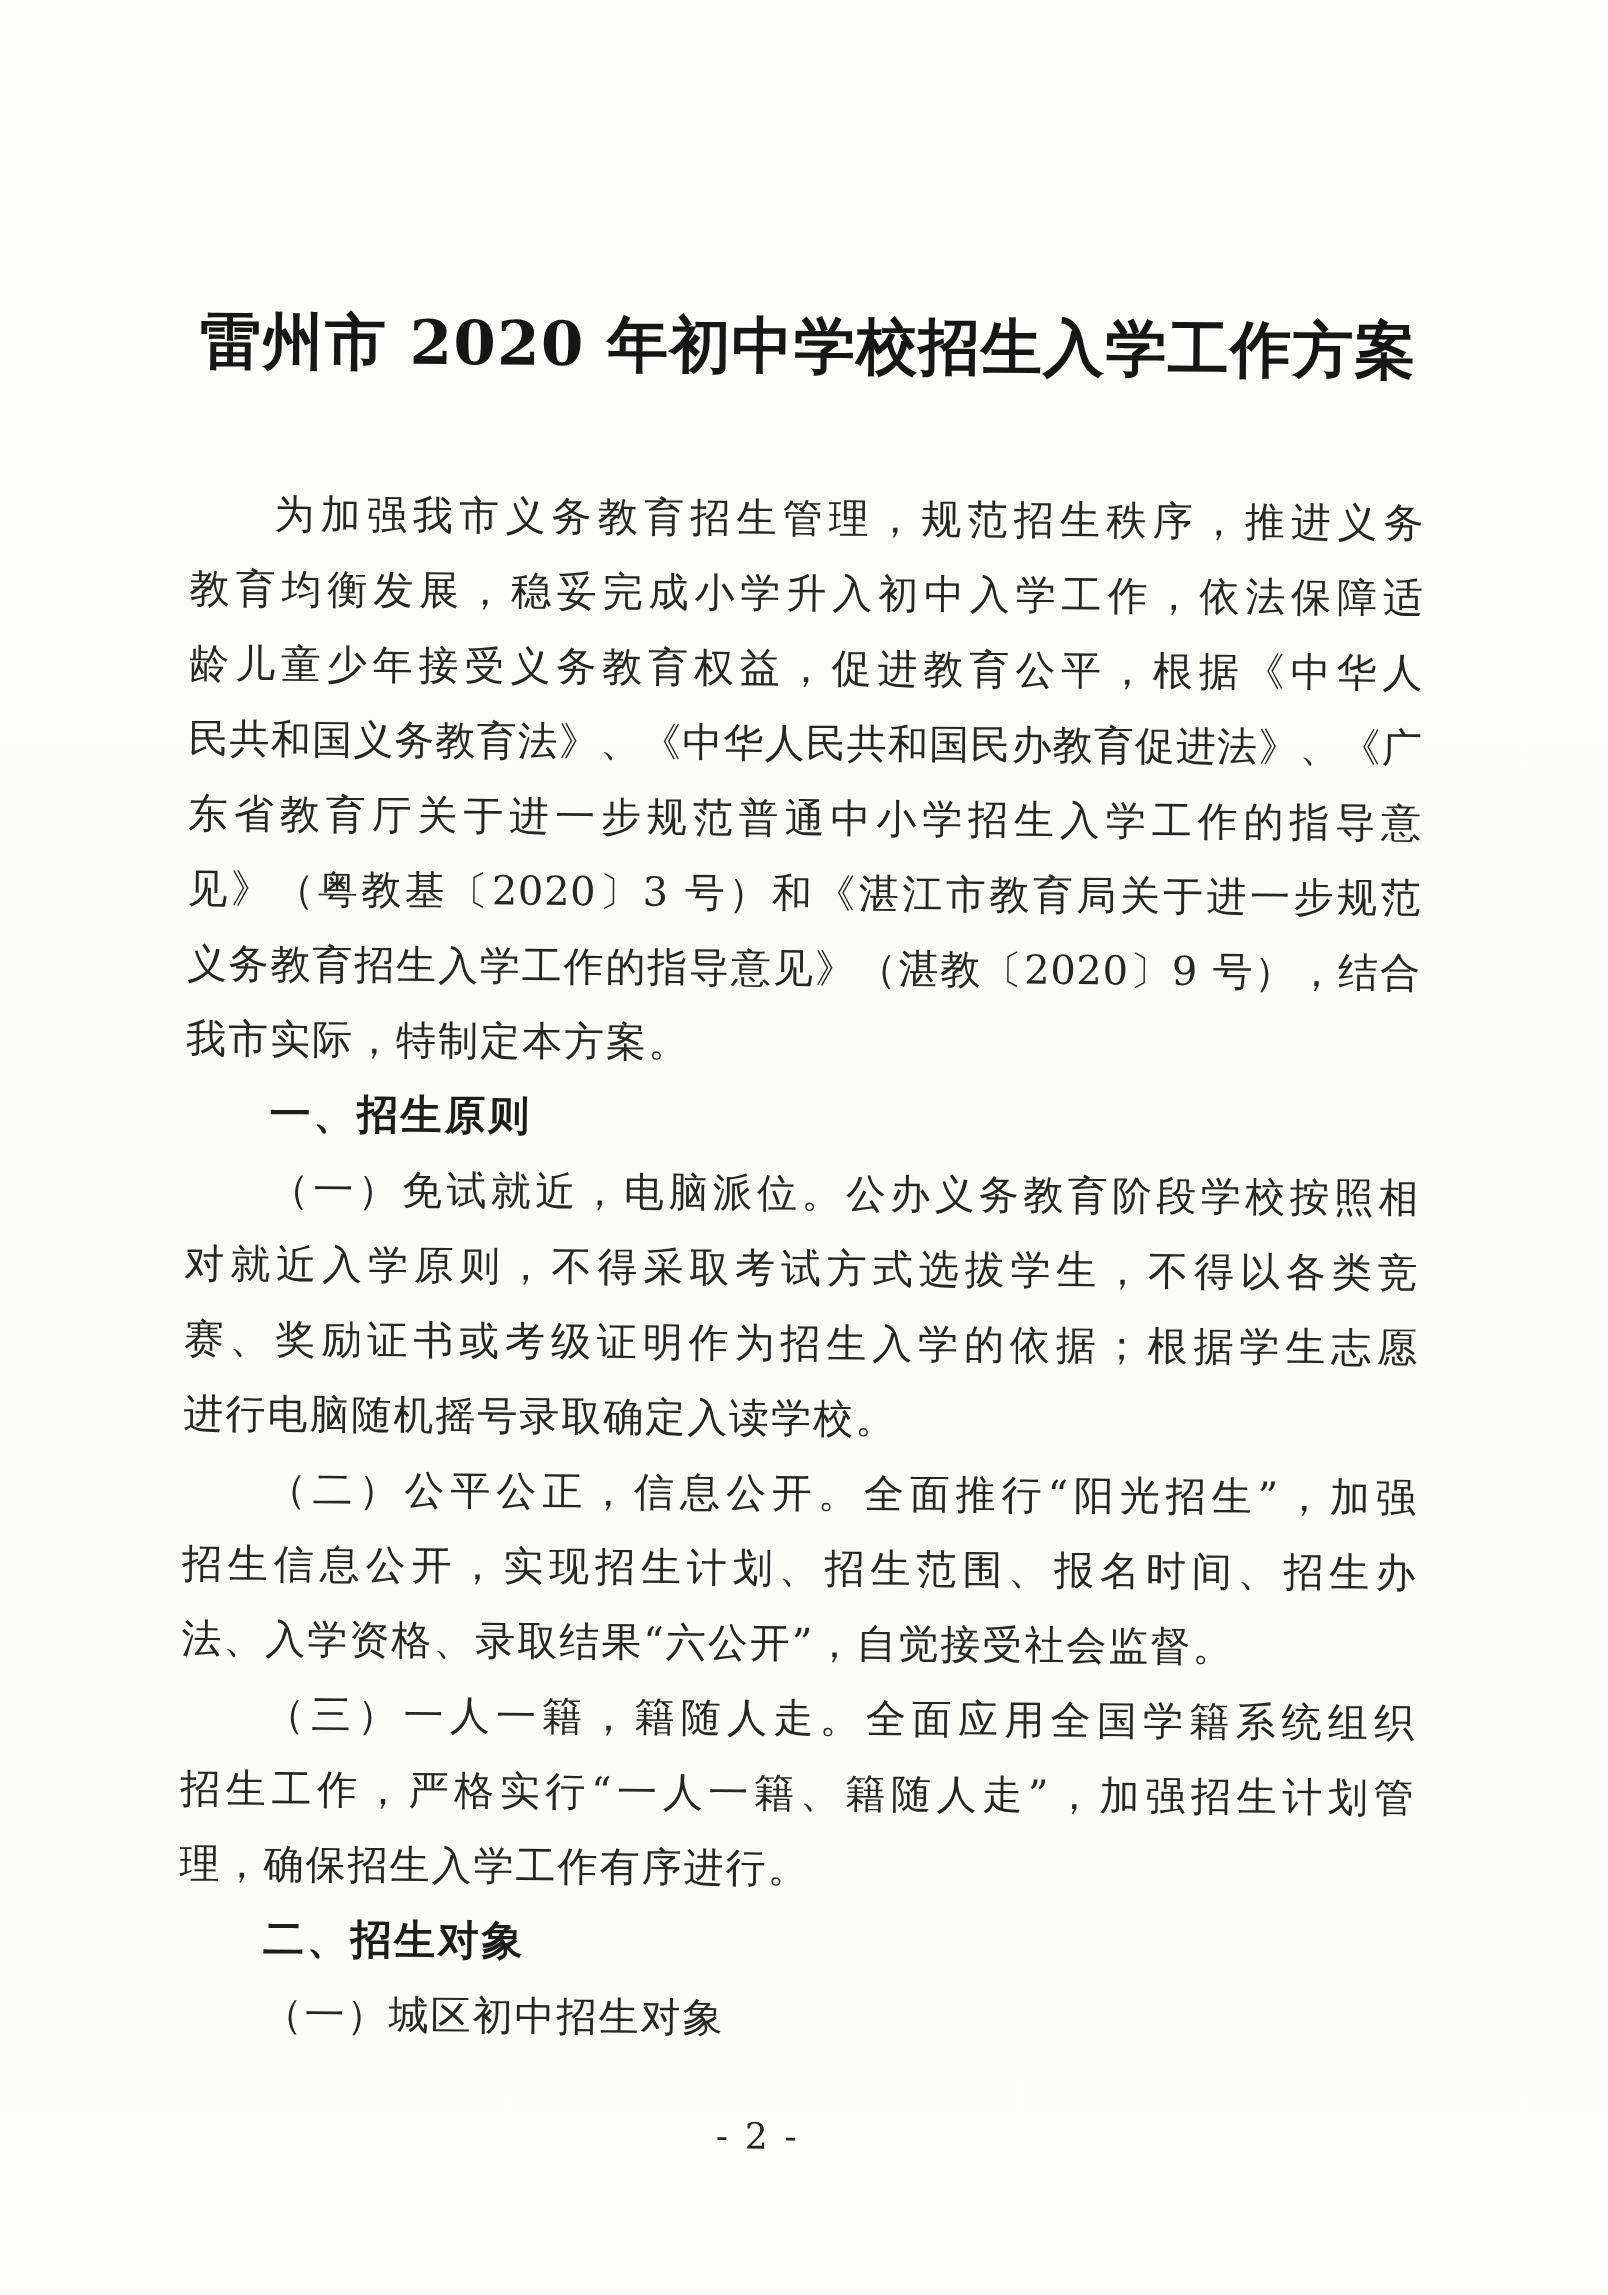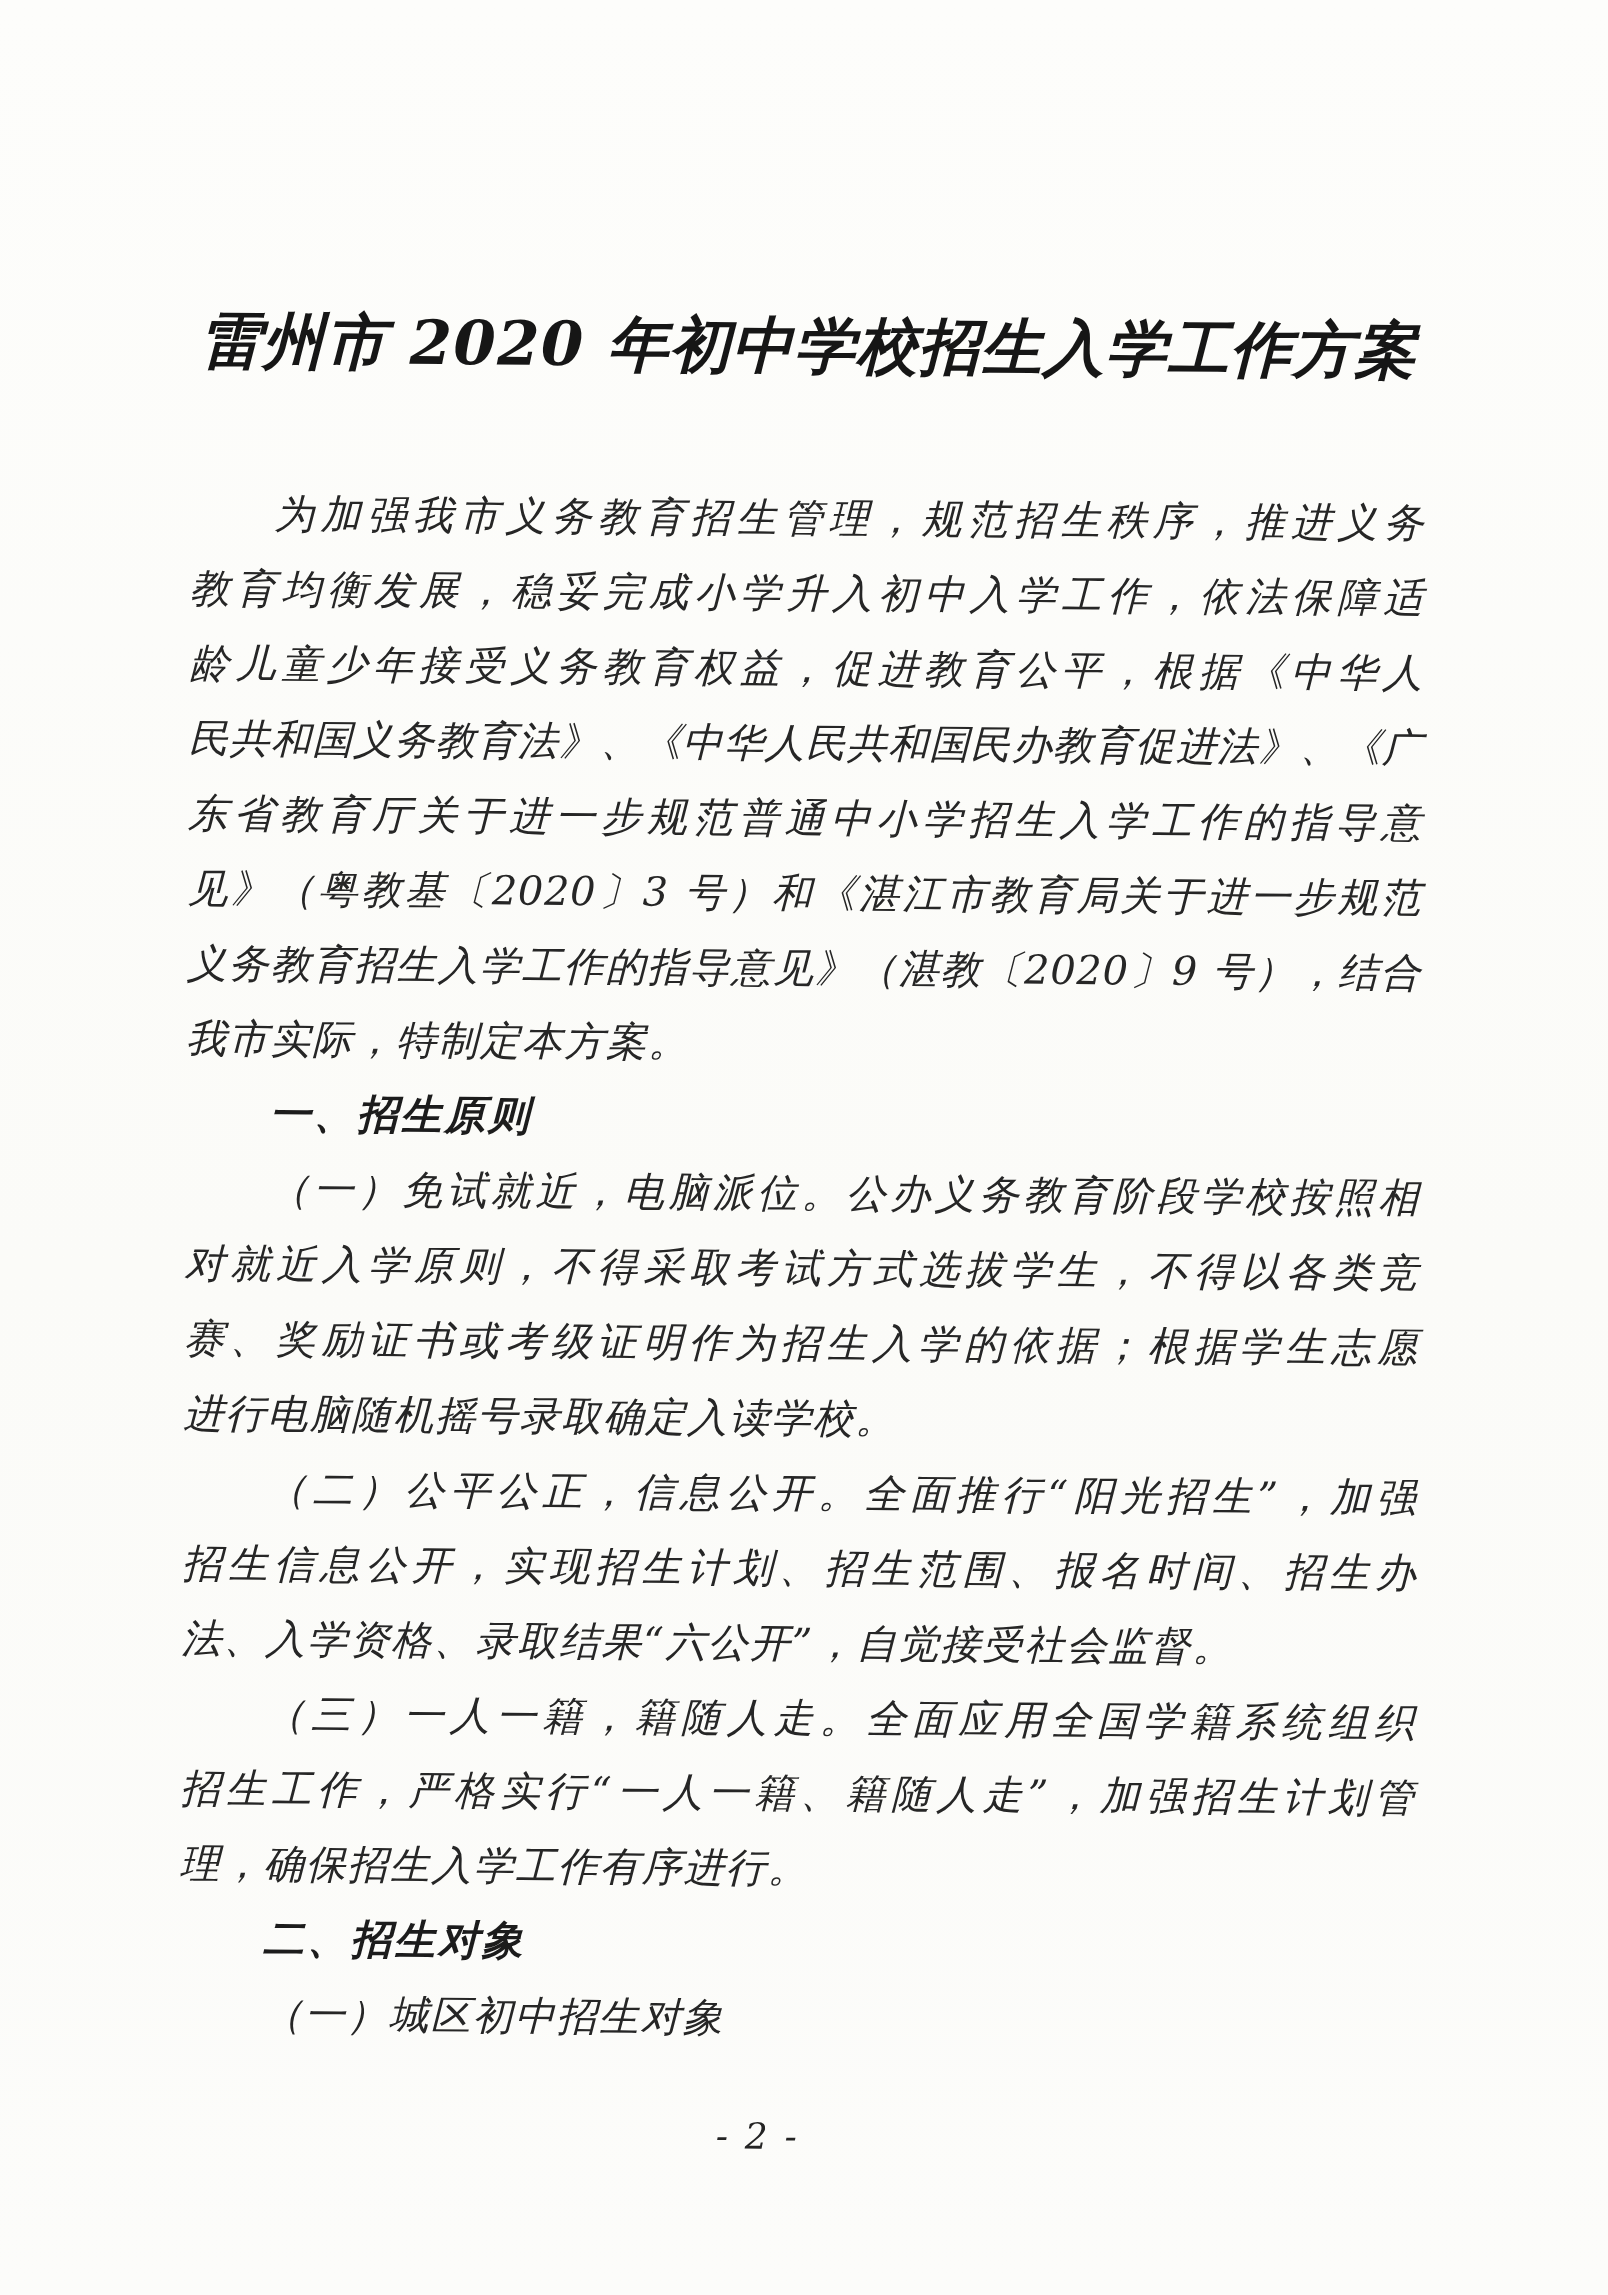--- a/index.html
+++ b/index.html
@@ -8,21 +8,20 @@
     background: #e8e8e6;
   }
   .sheet {
     position: relative;
     width: 1609px;
     height: 2295px;
     margin: 0 auto;
     background: linear-gradient(180deg, #fdfdfb 0%, #fbfbf8 55%, #fcfcfa 100%);
     overflow: hidden;
     color: #242424;
-    font-style: italic;
   }
   .content {
     position: absolute;
     left: 192px;
     top: 299px;
     width: 1234px;
     transform: rotate(0.45deg);
     transform-origin: 0 0;
   }
   .title {

